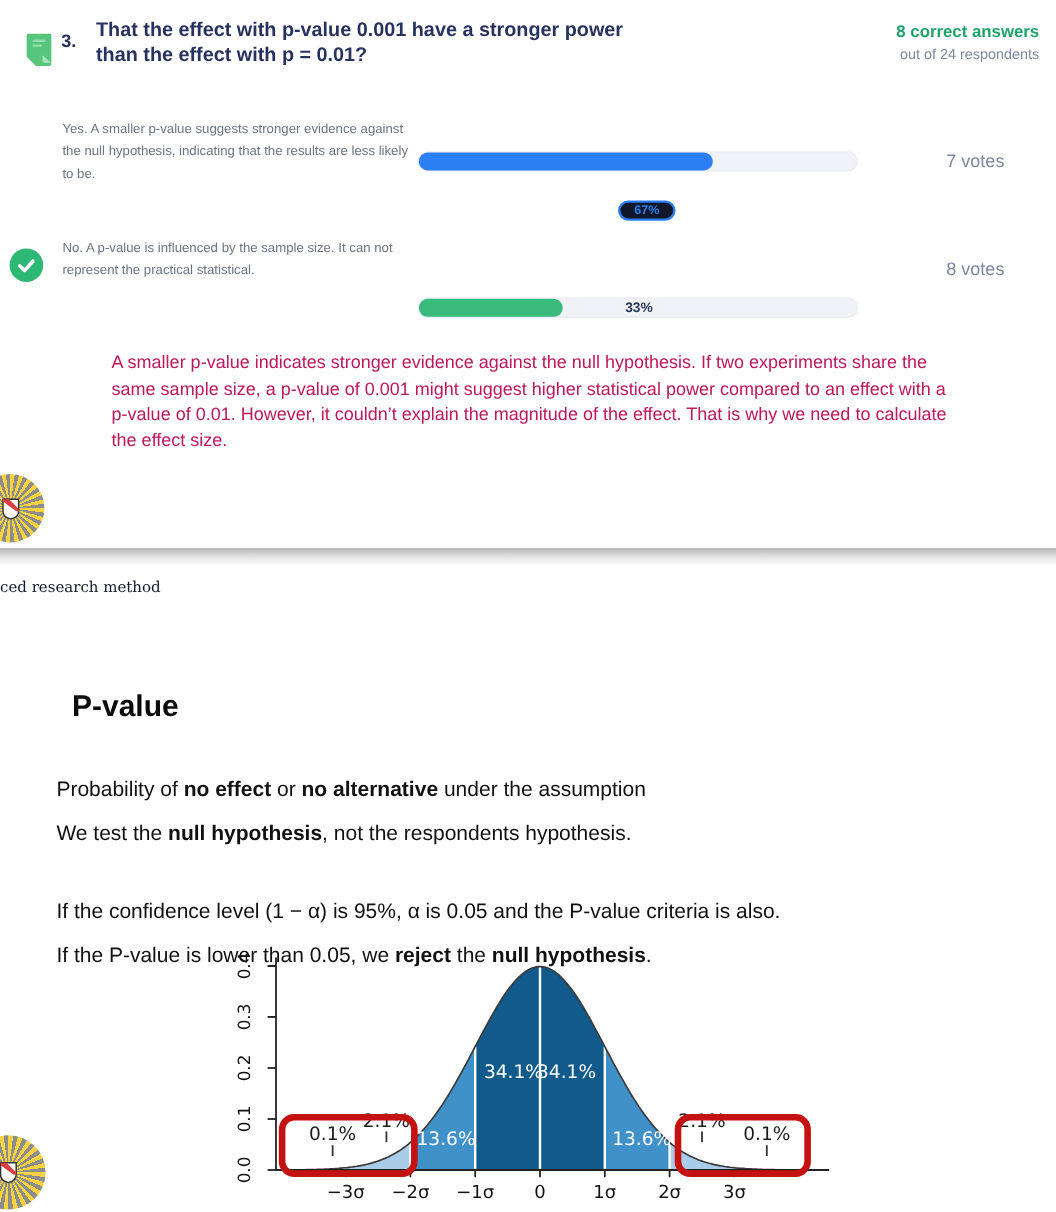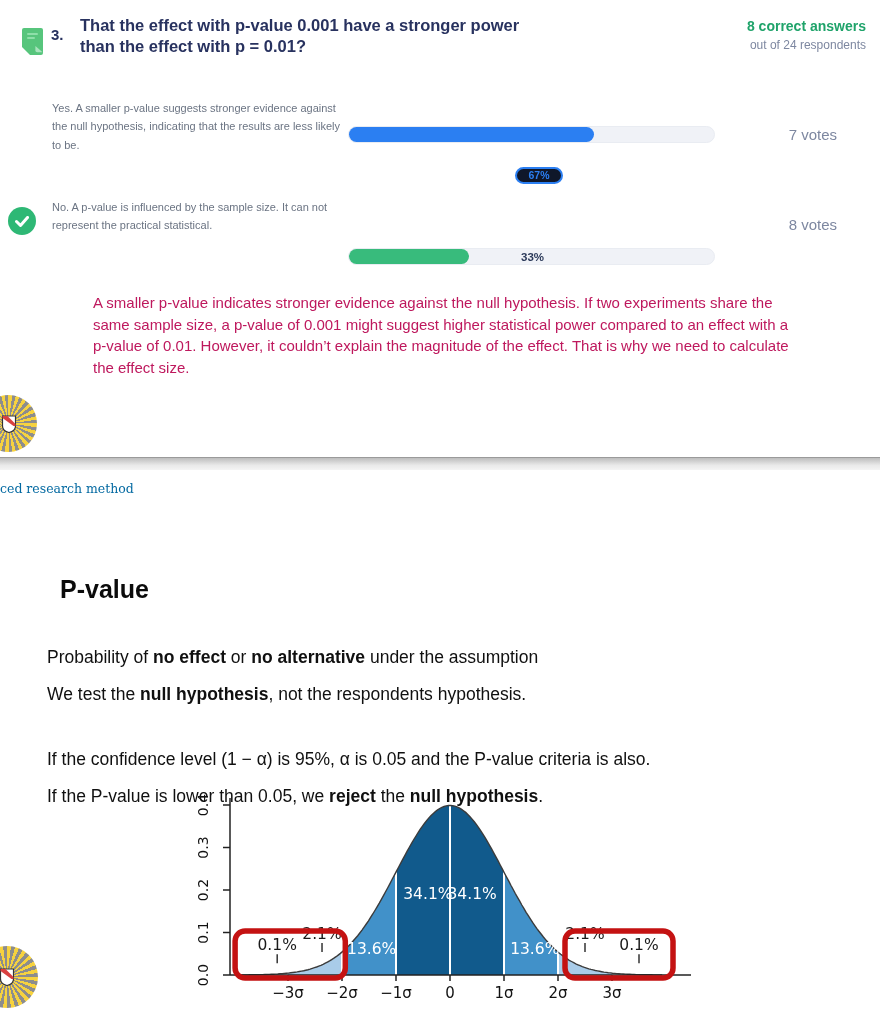--- a/index.html
+++ b/index.html
@@ -42,21 +42,21 @@
   .sunburst{position:absolute;border-radius:50%;
             background:repeating-conic-gradient(#f6d23f 0deg 7.5deg,#8d8d8d 7.5deg 15deg);}
   .sunburst.top{left:-20px;top:395px;width:57px;height:57px;}
   .sunburst.bottom{left:-24px;top:946px;width:62px;height:62px;}
   .shield{position:absolute;left:50%;top:50%;transform:translate(-50%,-50%);}
 
   .divider{position:absolute;left:0;top:457px;width:880px;height:12px;
            border-top:1px solid #9a9a9a;
            background:linear-gradient(#bdbdbd,#e9e9e9 60%,#f4f4f4);}
   .footer-text{position:absolute;left:0px;top:481px;font-family:"DejaVu Serif","Liberation Serif",serif;
-               font-size:12.5px;color:#0369a1;}
+               font-size:12.5px;color:#0f172a;}
 
   
   .slide-title{position:absolute;left:60px;top:575px;font-size:25px;font-weight:bold;color:#0b0b0b;}
   .slide-line{position:absolute;left:47px;font-size:17.5px;color:#101010;white-space:nowrap;}
   .l1{top:629px;} .l2{top:666px;} .l3{top:731px;} .l4{top:768px;text-align:right;}
   .slide-line .b{font-weight:bold;}
 
   .chart{position:absolute;left:185px;top:788px;width:515px;height:222px;}
   .chart svg text{font-family:"DejaVu Sans",sans-serif;}
 </style>

